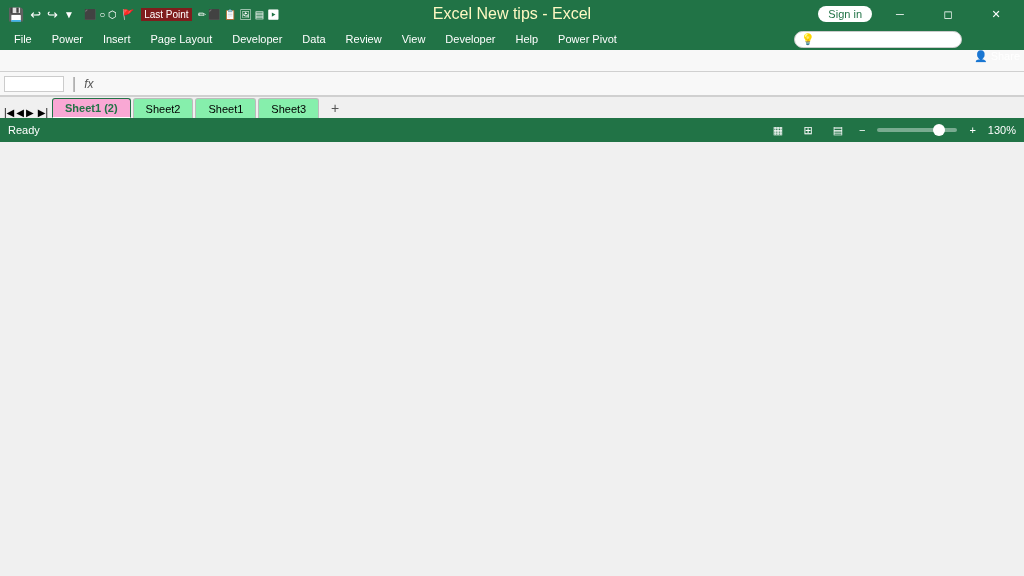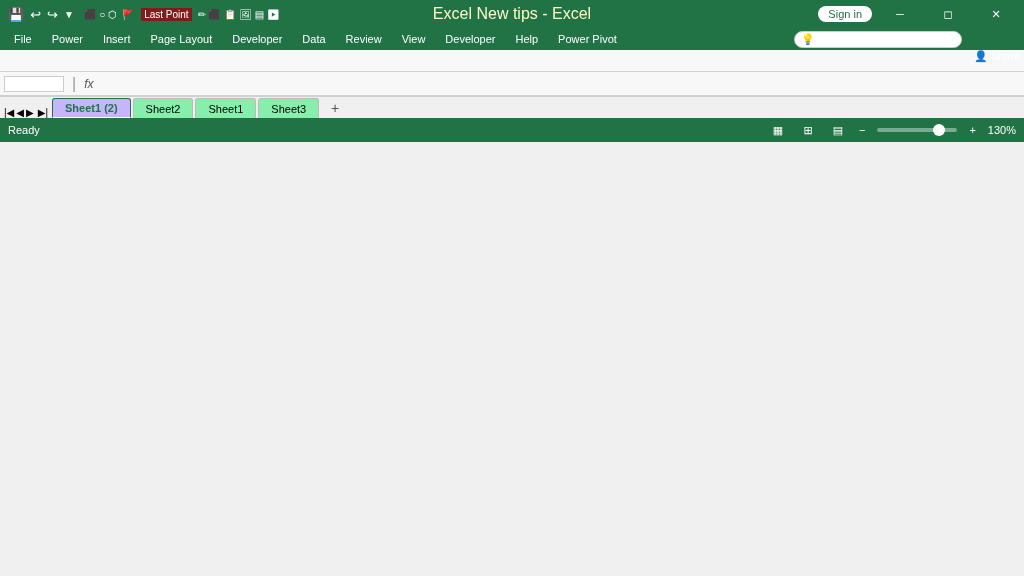--- a/index.html
+++ b/index.html
@@ -105,21 +105,21 @@
       background: #86efac;
       border: 1px solid #bbb;
       border-bottom: none;
       cursor: pointer;
       display: flex;
       align-items: center;
       margin-right: 2px;
       border-radius: 3px 3px 0 0;
     }
     .sheet-tab.active {
-      background: #c4b5fd;
+      background: #f9a8d4;
       color: #217346;
       font-weight: bold;
       border-color: #217346;
       border-bottom: 1px solid white;
     }
     .add-sheet-btn {
       width: 20px;
       height: 20px;
       display: flex;
       align-items: center;

